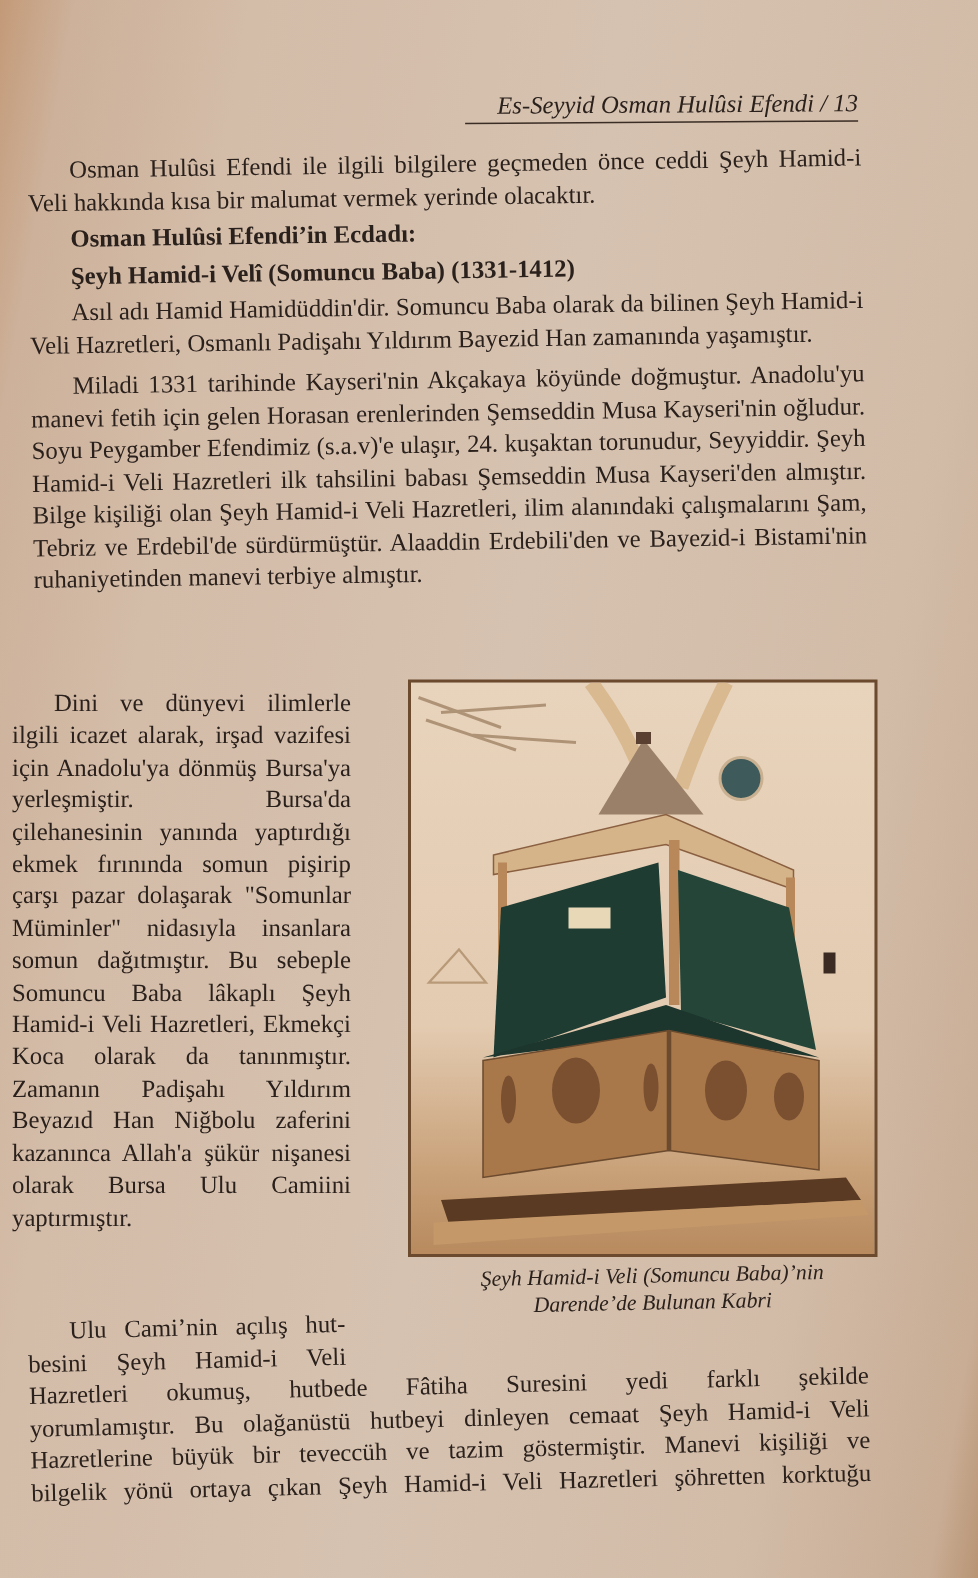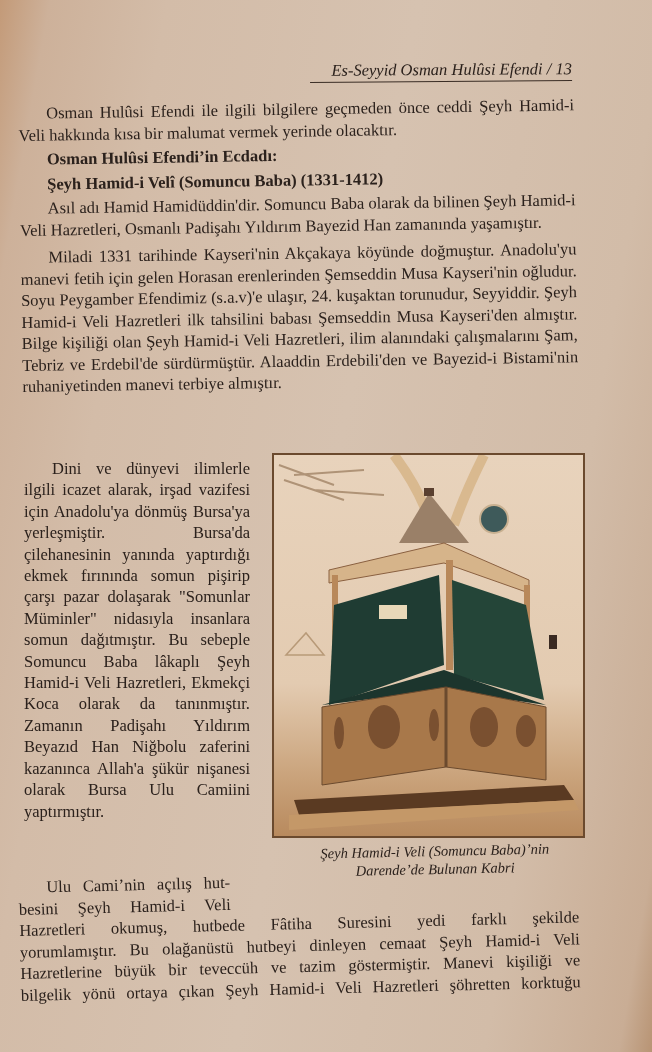--- a/index.html
+++ b/index.html
@@ -14,21 +14,21 @@
   .running-head {
     position: absolute; left: 310px; top: 60px; width: 262px;
     font-size: 16.5px; font-style: italic; text-align: right;
     border-bottom: 1px solid #3a2d25; padding-bottom: 1px;
     transform: rotate(-0.4deg);
   }
   .body-text { position: absolute; left: 18px; top: 103px; width: 556px; font-size: 16.5px; line-height: 21.5px; transform: rotate(-0.9deg); transform-origin: left top; }
   .para { margin: 0; text-align: justify; text-indent: 28px; }
   .heading { margin: 3px 0 3px 28px; font-weight: bold; font-size: 16.5px; }
   .gap { height: 6px; }
-  .wrap-col { position: absolute; left: 24px; top: 458px; width: 226px; font-size: 16.5px; line-height: 21.4px; text-align: justify; font-family: Liberation Serif, serif; }
+  .wrap-col { position: absolute; left: 8px; top: 458px; width: 226px; font-size: 16.5px; line-height: 21.4px; text-align: justify; font-family: Liberation Serif, serif; }
   .wrap-col p { margin: 0; text-indent: 28px; }
   .figure {
     position: absolute; left: 272px; top: 453px; width: 313px; height: 385px;
     border: 2px solid #6b4a2e; box-sizing: border-box;
     background: linear-gradient(180deg, #e8d3bc 0%, #e3cbb1 60%, #c9a27a 85%, #b88a5e 100%);
     overflow: hidden;
   }
   .caption {
     position: absolute; left: 300px; top: 842px; width: 270px;
     font-size: 14.5px; font-style: italic; text-align: center; line-height: 18px;

